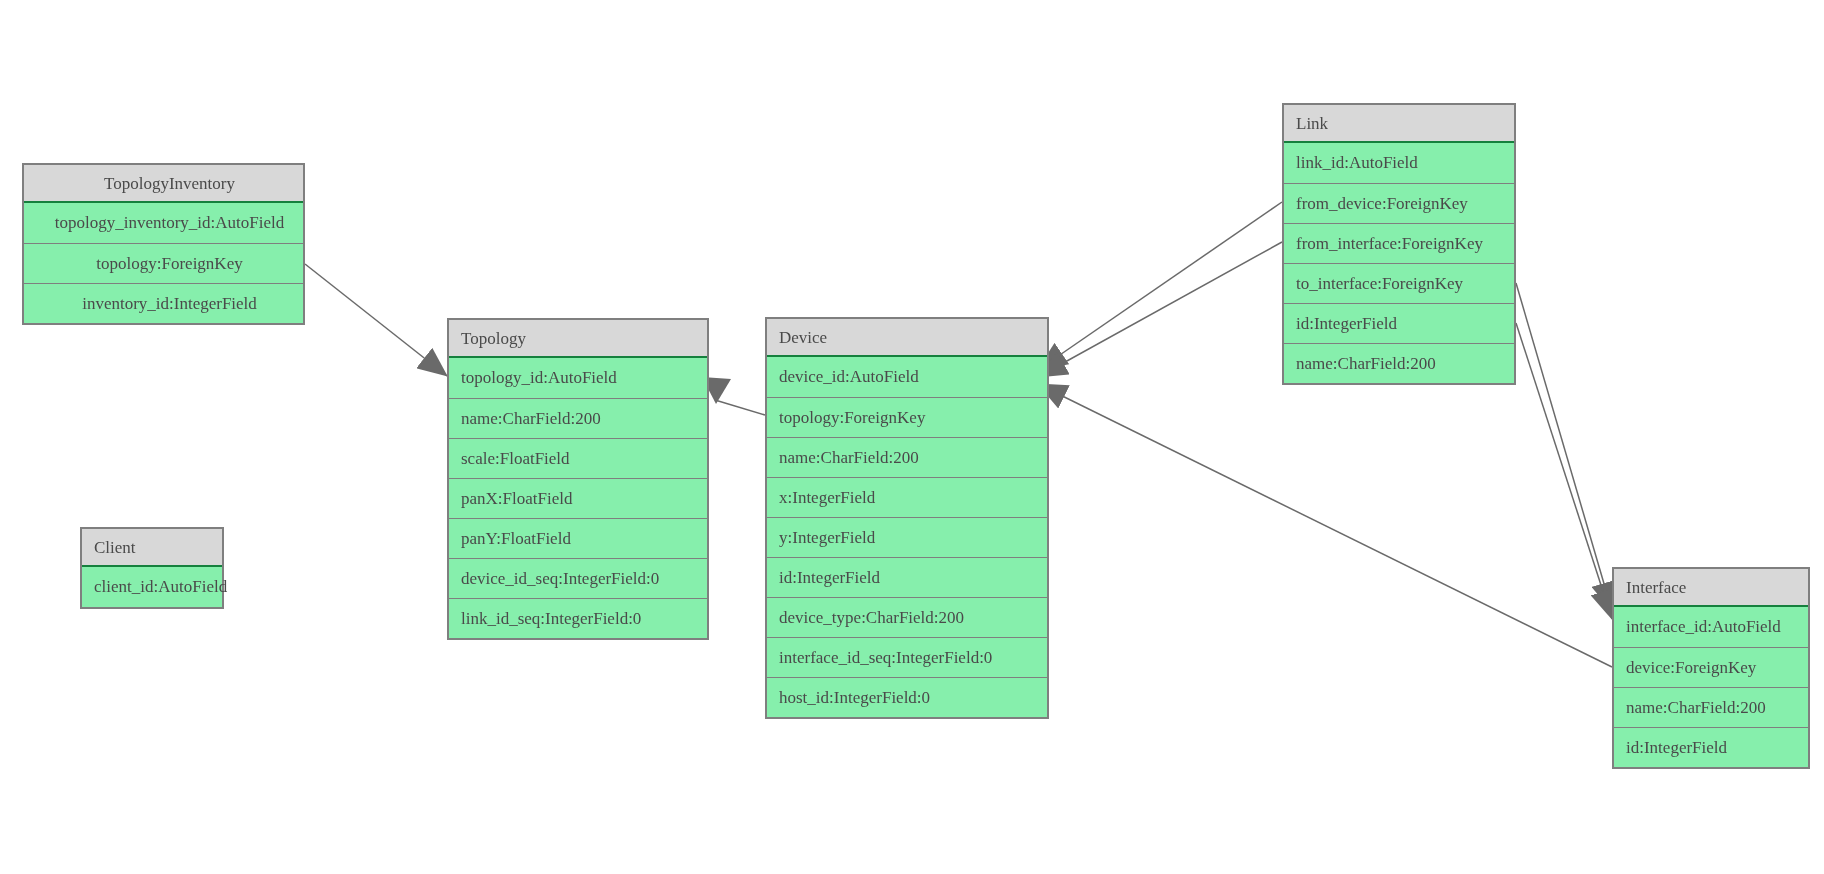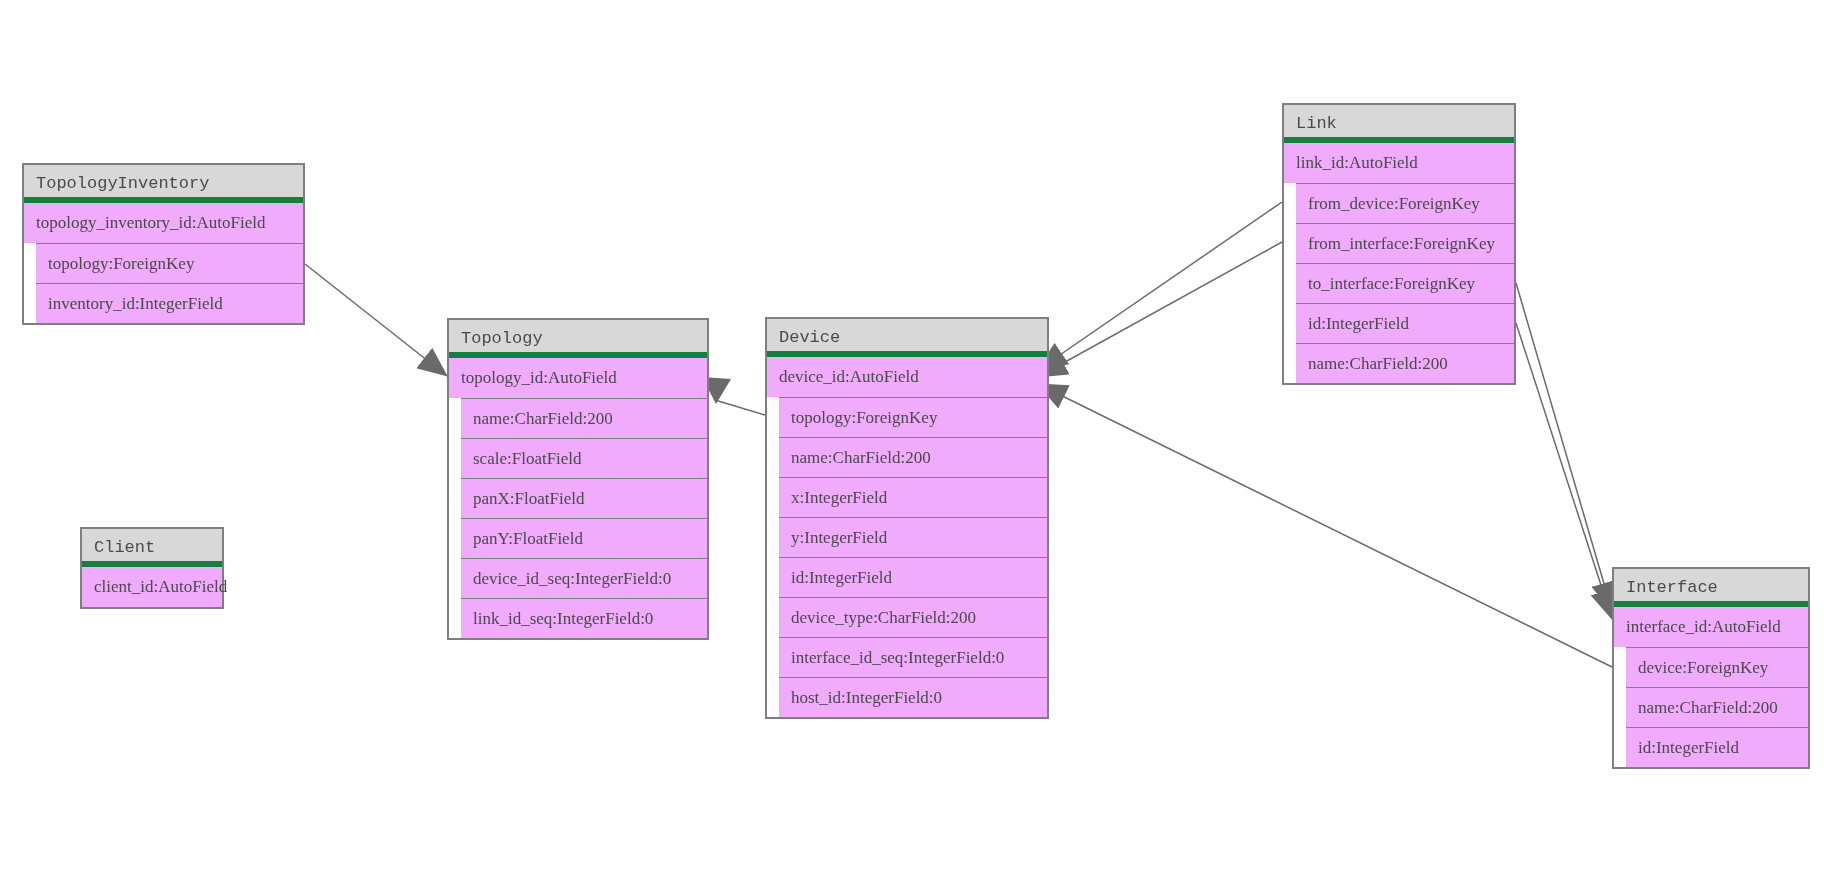--- a/index.html
+++ b/index.html
@@ -27,37 +27,35 @@
     background: #ffffff;
     border: 2px solid #7f7f7f;
     box-sizing: border-box;
     color: #4a4a4a;
     font-size: 17px;
   }
   .entity .thead {
     height: 38px;
     line-height: 38px;
     background: #d8d8d8;
-    border-bottom: 6px solid #15803d;
+    border-bottom: 2px solid #15803d;
     padding: 0 0 0 12px;
     white-space: nowrap;
     box-sizing: border-box;
-    font-family: Liberation Mono, monospace;
   }
   .entity .trow {
     height: 40px;
     line-height: 40px;
     padding: 0 0 0 12px;
     white-space: nowrap;
-    background: #f0abfc;
+    background: #86efac;
     box-sizing: border-box;
   }
   .entity .trow + .trow {
     border-top: 1px solid #7f7f7f;
-    margin-left: 12px;
   }
 </style>
 </head>
 <body>
 
 <div id="canvas">
   <svg id="wires" width="1824" height="874" viewBox="0 0 1824 874" xmlns="http://www.w3.org/2000/svg">
     <defs>
       <marker id="arrow" markerUnits="userSpaceOnUse" markerWidth="30" markerHeight="26" refX="29" refY="13" orient="auto">
         <path d="M0,0 L30,13 L0,26 Z" fill="#6a6a6a"></path>
@@ -68,21 +66,21 @@
         <line x1="765" y1="415" x2="715" y2="400" stroke="#6a6a6a" stroke-width="1.5"></line>
         <polygon points="702,377 731,379 716,404" fill="#6a6a6a"></polygon>
         <line x1="1282" y1="202" x2="1038" y2="370" stroke="#6a6a6a" stroke-width="1.5" marker-end="url(#arrow)"></line>
         <line x1="1282" y1="242" x2="1038" y2="377" stroke="#6a6a6a" stroke-width="1.5" marker-end="url(#arrow)"></line>
         <line x1="1612" y1="667" x2="1038" y2="384" stroke="#6a6a6a" stroke-width="1.5" marker-end="url(#arrow)"></line>
         <line x1="1516" y1="283" x2="1612" y2="611" stroke="#6a6a6a" stroke-width="1.5" marker-end="url(#arrow)"></line>
         <line x1="1516" y1="323" x2="1612" y2="619" stroke="#6a6a6a" stroke-width="1.5" marker-end="url(#arrow)"></line>
       </g>
   </svg>
   <div id="entities">
-      <div class="entity" style="left: 22px; top: 163px; width: 283px;">
+      <div class="entity" style="left: 22px; top: 163px; width: 283px; text-align: center;">
         <div class="thead">TopologyInventory</div>
         <div class="trow">topology_inventory_id:AutoField</div>
         <div class="trow">topology:ForeignKey</div>
         <div class="trow">inventory_id:IntegerField</div>
       </div>
       <div class="entity" style="left: 447px; top: 318px; width: 262px;">
         <div class="thead">Topology</div>
         <div class="trow">topology_id:AutoField</div>
         <div class="trow">name:CharField:200</div>
         <div class="trow">scale:FloatField</div>

